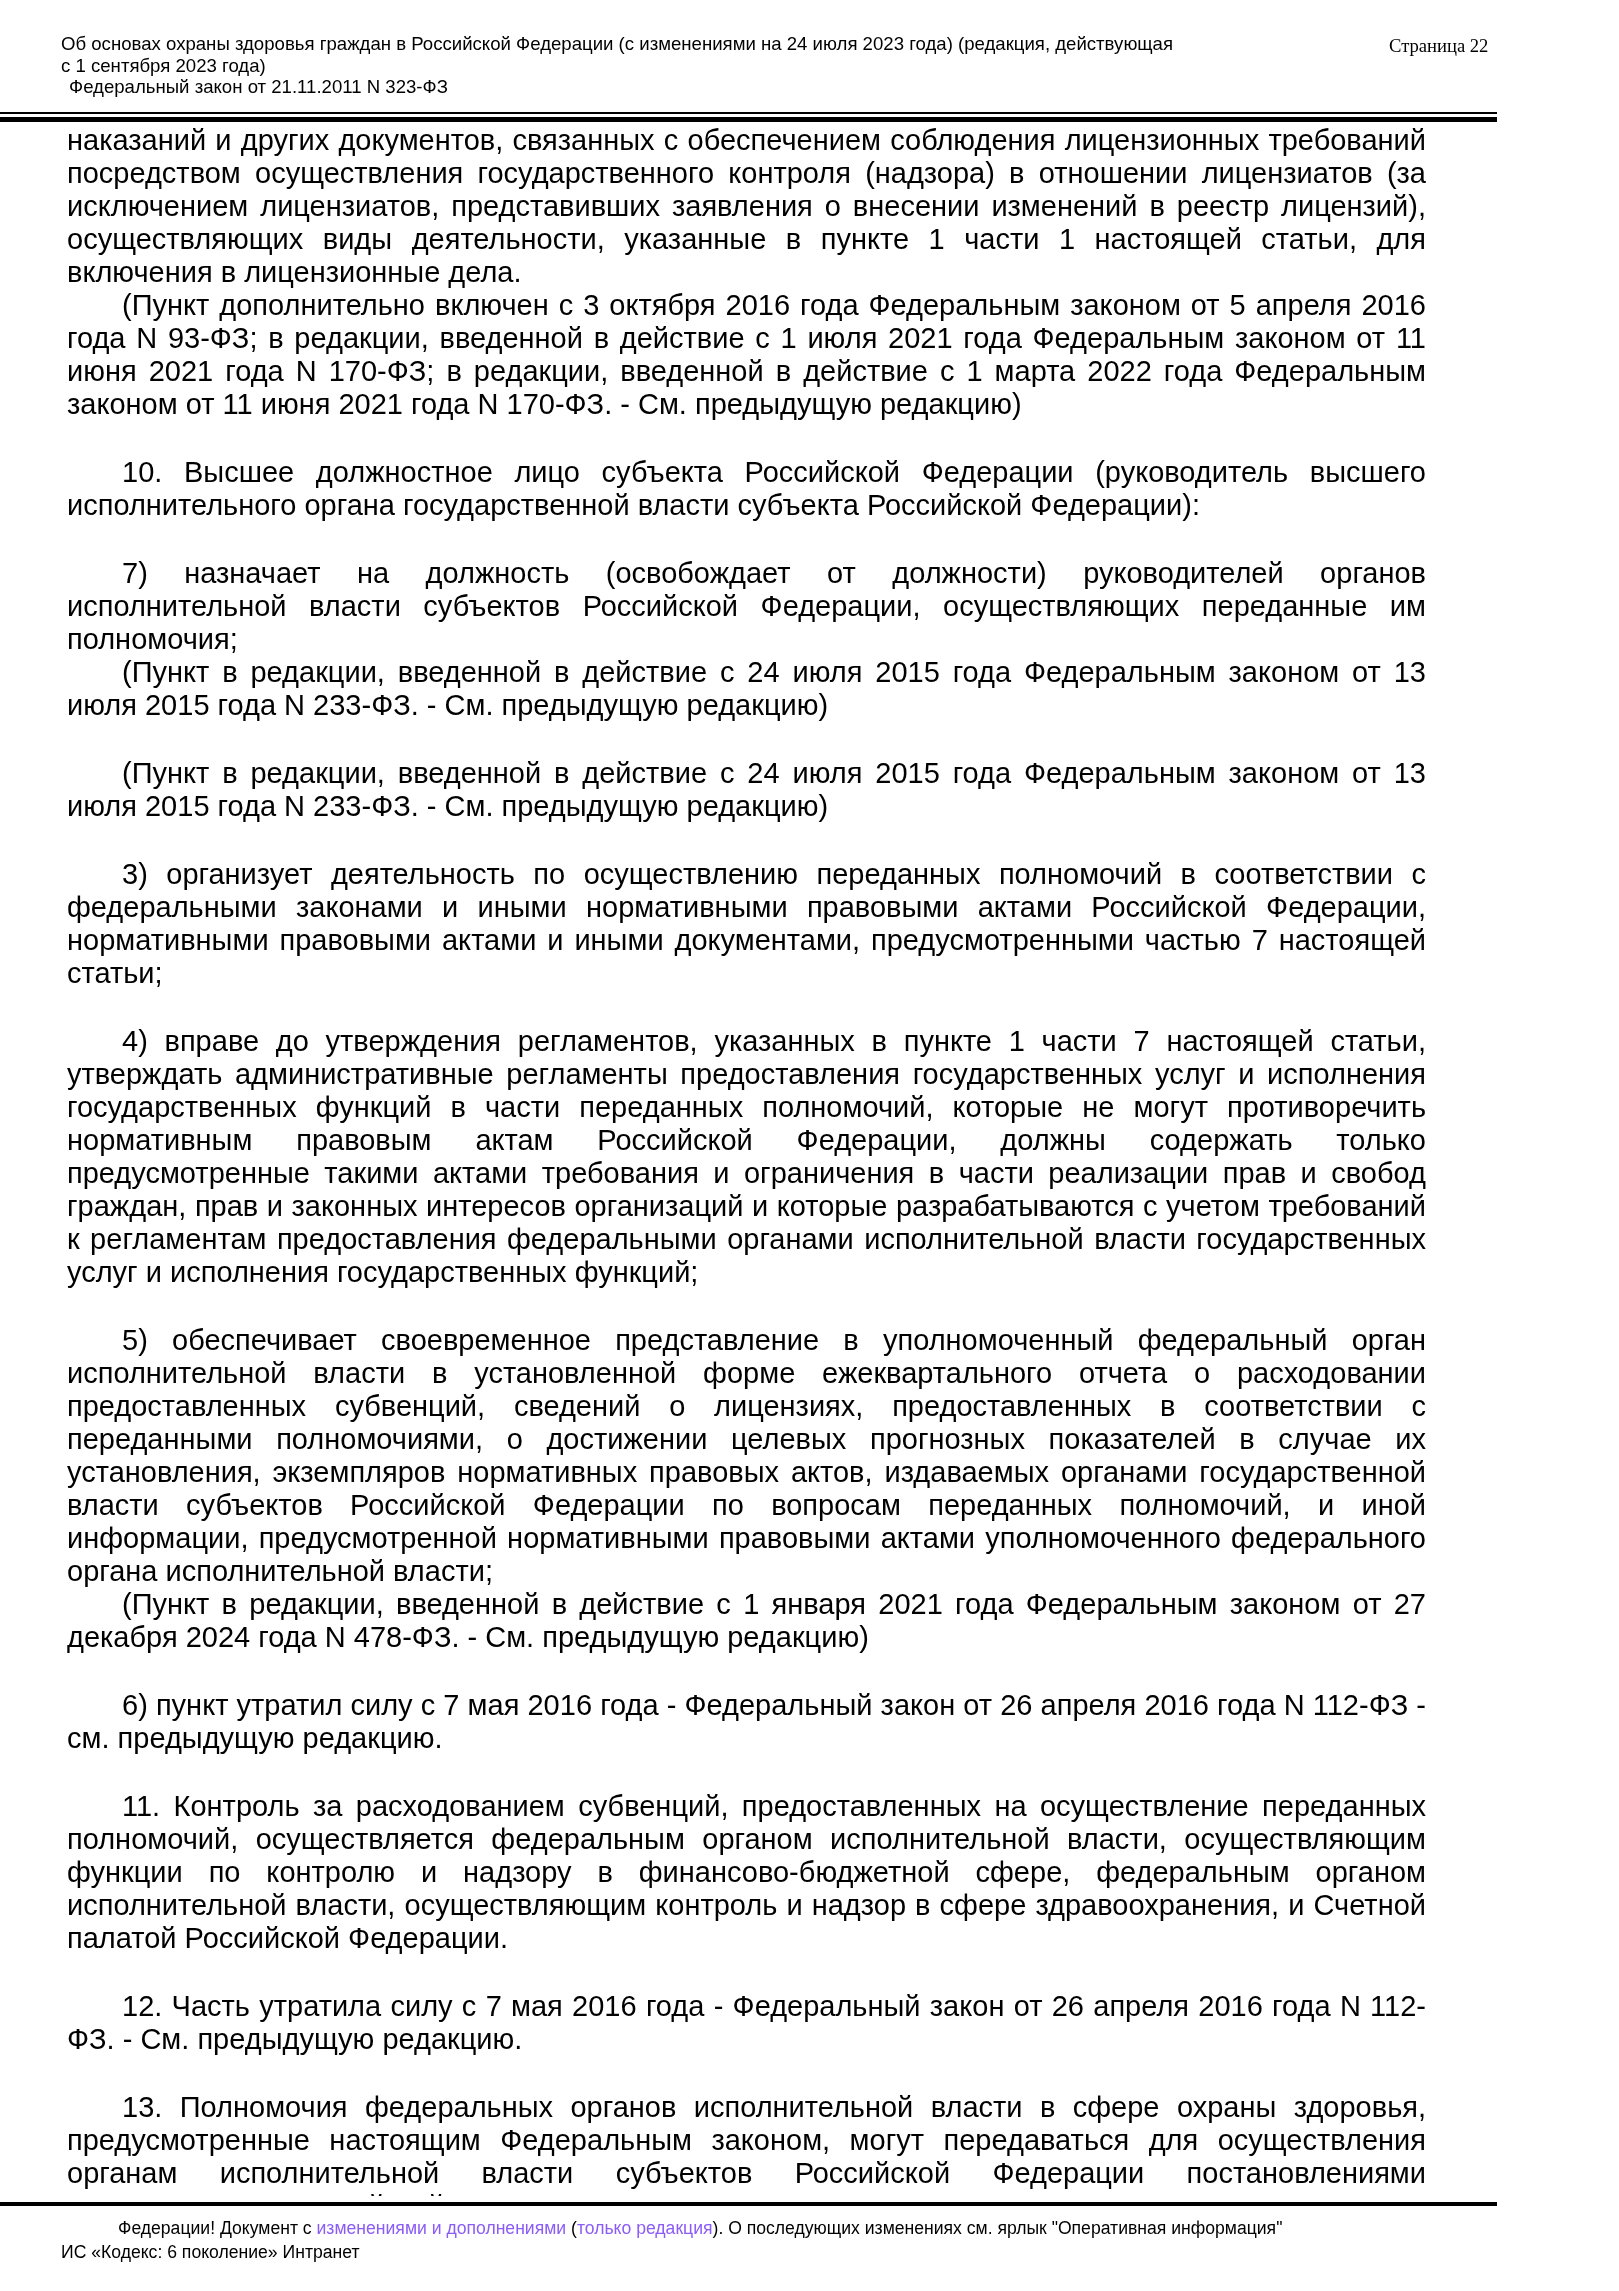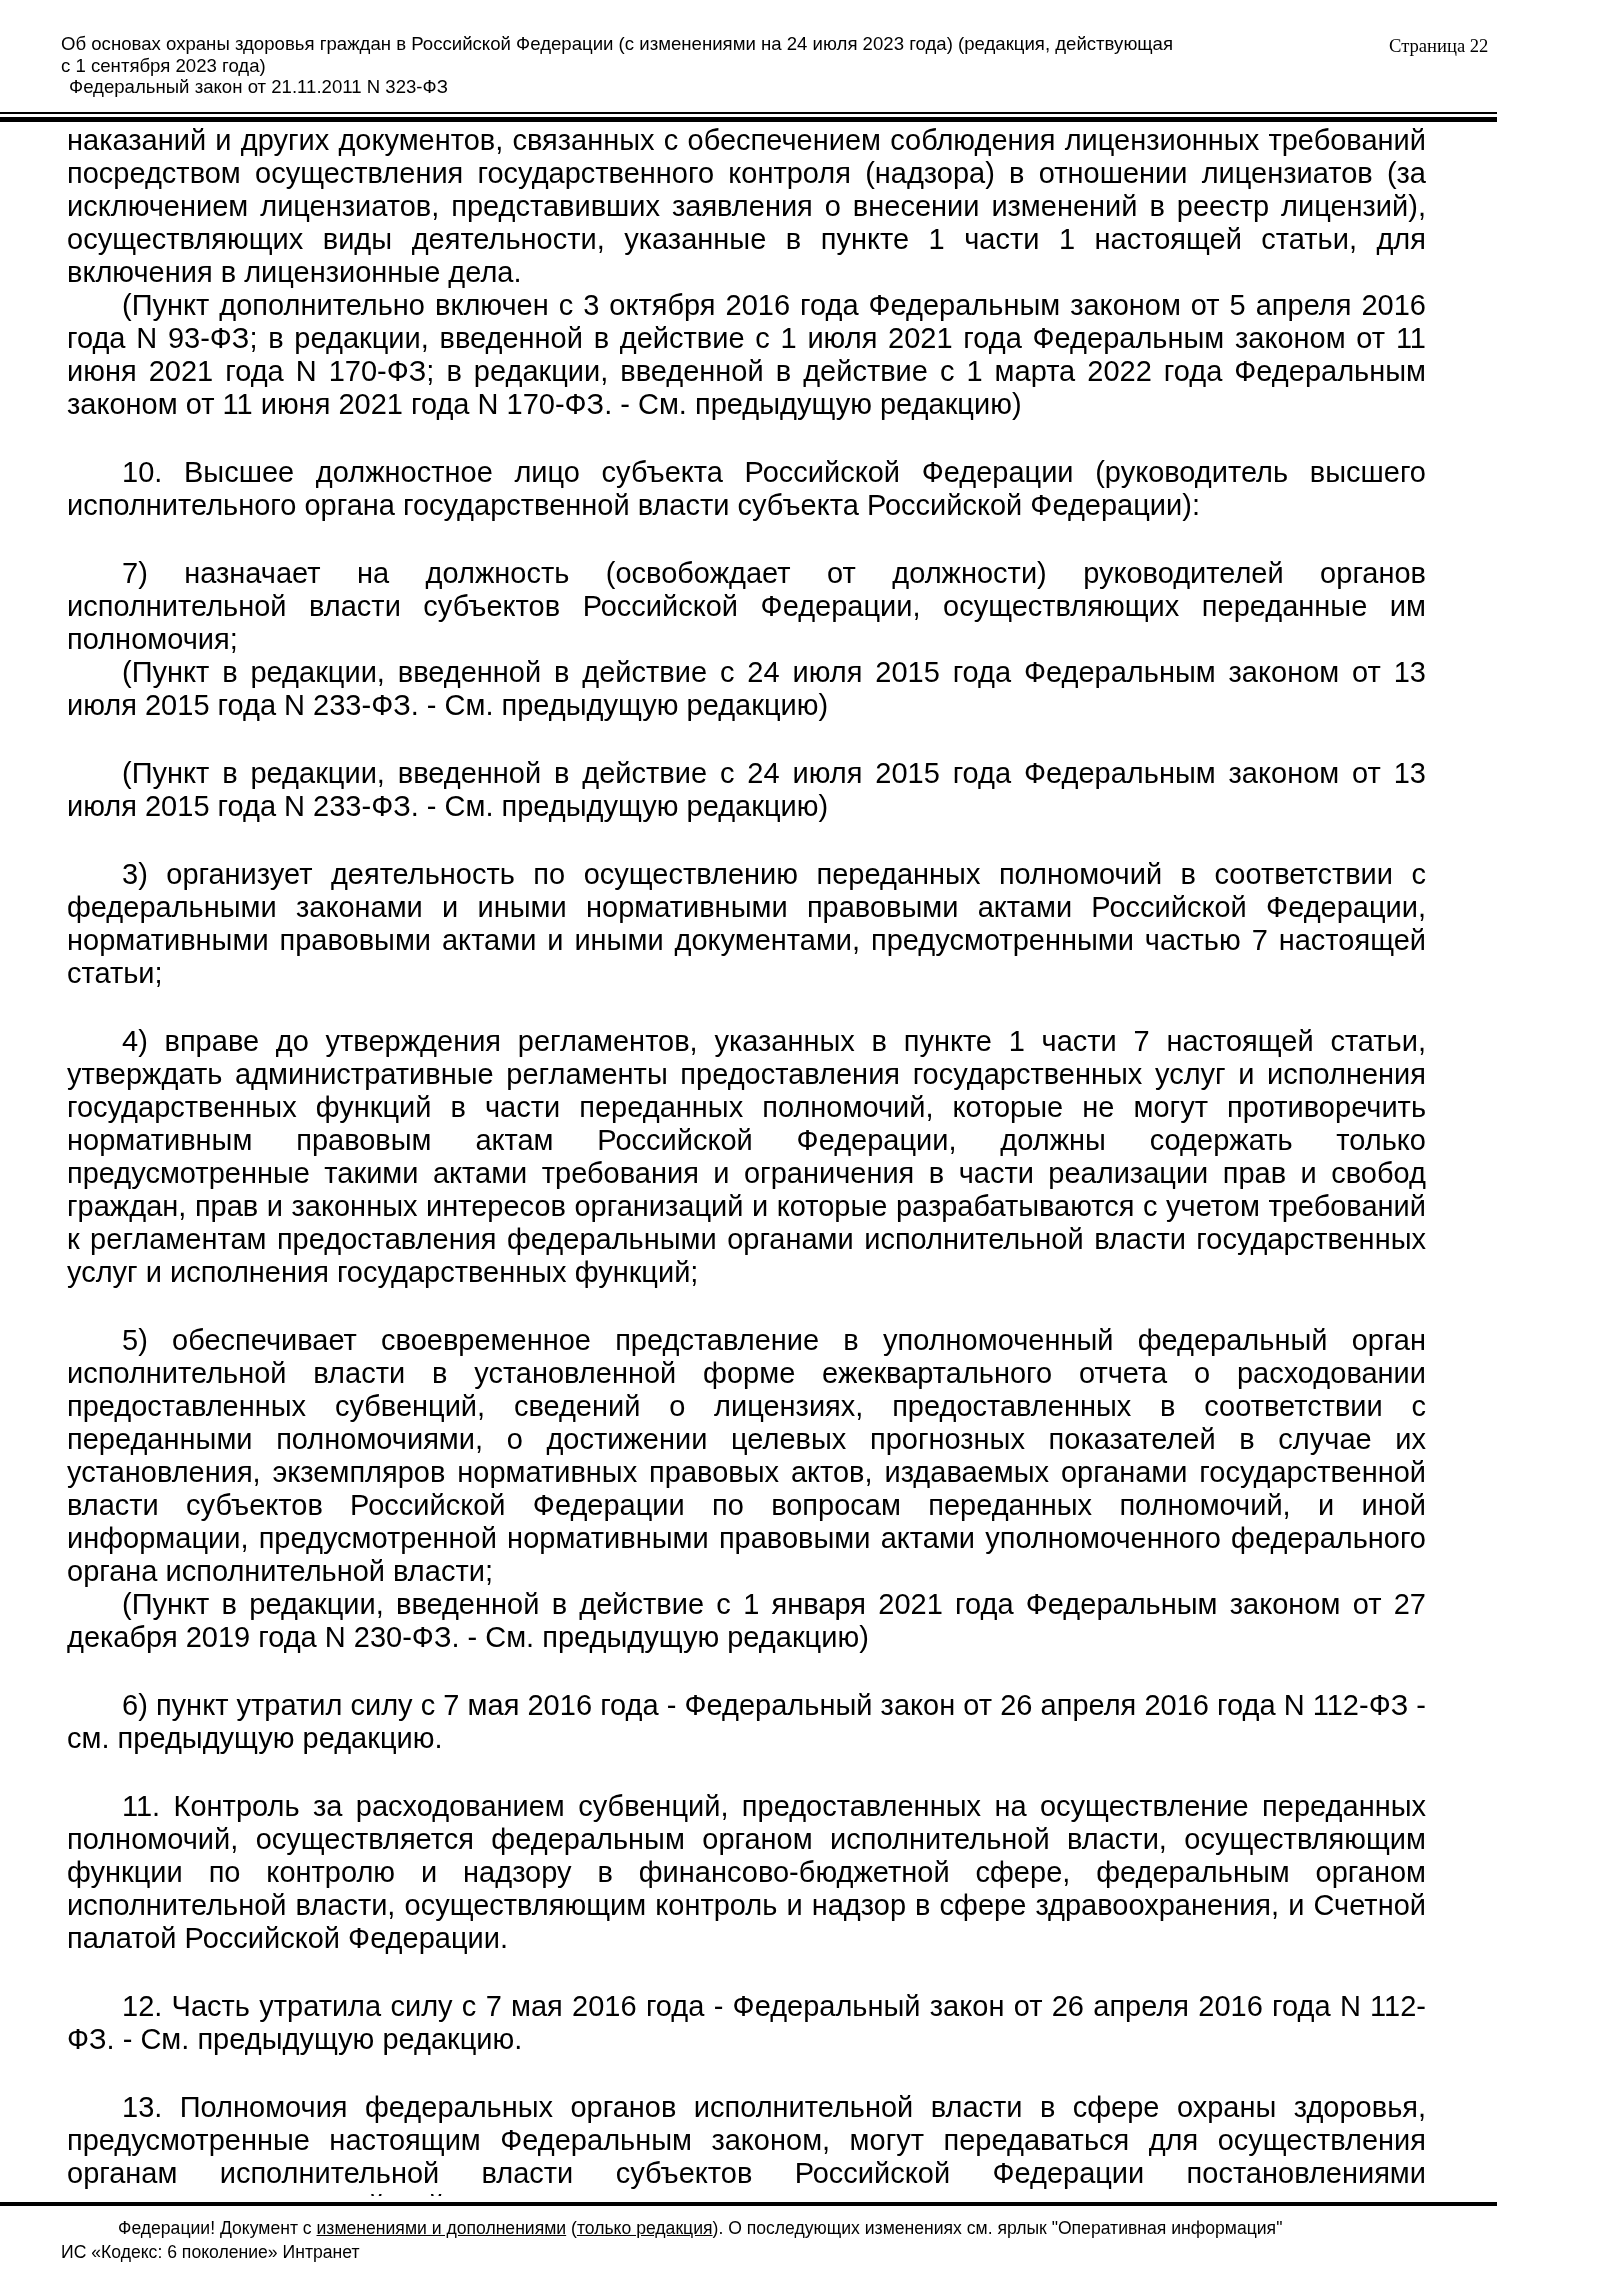--- a/index.html
+++ b/index.html
@@ -82,22 +82,21 @@
   .footer {
     position: absolute;
     top: 2217px;
     left: 61px;
     right: 39px;
     font-size: 17.6px;
     line-height: 23.5px;
   }
   .footer-line1 { text-indent: 57px; }
   .footer-link {
-    color: #000000;
-    text-decoration: underline;
+    color: #8b5cf6;
     cursor: pointer;
   }
 </style>
 </head>
 <body>
 
 <div class="page">
 
   <div class="header">
     <span class="header-title-line">Об основах охраны здоровья граждан в Российской Федерации (с изменениями на 24 июля 2023 года) (редакция, действующая</span>
@@ -118,21 +117,21 @@
     <p>7) назначает на должность (освобождает от должности) руководителей органов исполнительной власти субъектов Российской Федерации, осуществляющих переданные им полномочия;</p>
     <p>(Пункт в редакции, введенной в действие с 24 июля 2015 года Федеральным законом от 13 июля 2015 года N 233-ФЗ. - См. предыдущую редакцию)</p>
     <div class="spacer"></div>
     <p>(Пункт в редакции, введенной в действие с 24 июля 2015 года Федеральным законом от 13 июля 2015 года N 233-ФЗ. - См. предыдущую редакцию)</p>
     <div class="spacer"></div>
     <p>3) организует деятельность по осуществлению переданных полномочий в соответствии с федеральными законами и иными нормативными правовыми актами Российской Федерации, нормативными правовыми актами и иными документами, предусмотренными частью 7 настоящей статьи;</p>
     <div class="spacer"></div>
     <p>4) вправе до утверждения регламентов, указанных в пункте 1 части 7 настоящей статьи, утверждать административные регламенты предоставления государственных услуг и исполнения государственных функций в части переданных полномочий, которые не могут противоречить нормативным правовым актам Российской Федерации, должны содержать только предусмотренные такими актами требования и ограничения в части реализации прав и свобод граждан, прав и законных интересов организаций и которые разрабатываются с учетом требований к регламентам предоставления федеральными органами исполнительной власти государственных услуг и исполнения государственных функций;</p>
     <div class="spacer"></div>
     <p>5) обеспечивает своевременное представление в уполномоченный федеральный орган исполнительной власти в установленной форме ежеквартального отчета о расходовании предоставленных субвенций, сведений о лицензиях, предоставленных в соответствии с переданными полномочиями, о достижении целевых прогнозных показателей в случае их установления, экземпляров нормативных правовых актов, издаваемых органами государственной власти субъектов Российской Федерации по вопросам переданных полномочий, и иной информации, предусмотренной нормативными правовыми актами уполномоченного федерального органа исполнительной власти;</p>
-    <p>(Пункт в редакции, введенной в действие с 1 января 2021 года Федеральным законом от 27 декабря 2019 года N 230-ФЗ. - См. предыдущую редакцию)</p>
+    <p>(Пункт в редакции, введенной в действие с 1 января 2021 года Федеральным законом от 27 декабря 2024 года N 478-ФЗ. - См. предыдущую редакцию)</p>
     <div class="spacer"></div>
     <p>6) пункт утратил силу с 7 мая 2016 года - Федеральный закон от 26 апреля 2016 года N 112-ФЗ - см. предыдущую редакцию.</p>
     <div class="spacer"></div>
     <p>11. Контроль за расходованием субвенций, предоставленных на осуществление переданных полномочий, осуществляется федеральным органом исполнительной власти, осуществляющим функции по контролю и надзору в финансово-бюджетной сфере, федеральным органом исполнительной власти, осуществляющим контроль и надзор в сфере здравоохранения, и Счетной палатой Российской Федерации.</p>
     <div class="spacer"></div>
     <p>12. Часть утратила силу с 7 мая 2016 года - Федеральный закон от 26 апреля 2016 года N 112-ФЗ. - См. предыдущую редакцию.</p>
     <div class="spacer"></div>
     <p>13. Полномочия федеральных органов исполнительной власти в сфере охраны здоровья, предусмотренные настоящим Федеральным законом, могут передаваться для осуществления органам исполнительной власти субъектов Российской Федерации постановлениями Правительства Российской Федерации в порядке, установленном Федеральным законом от 6 октября 1999 года N 184-ФЗ "Об общих принципах организации законодательных (представительных) и исполнительных органов государственной</p>
   </div>
 

